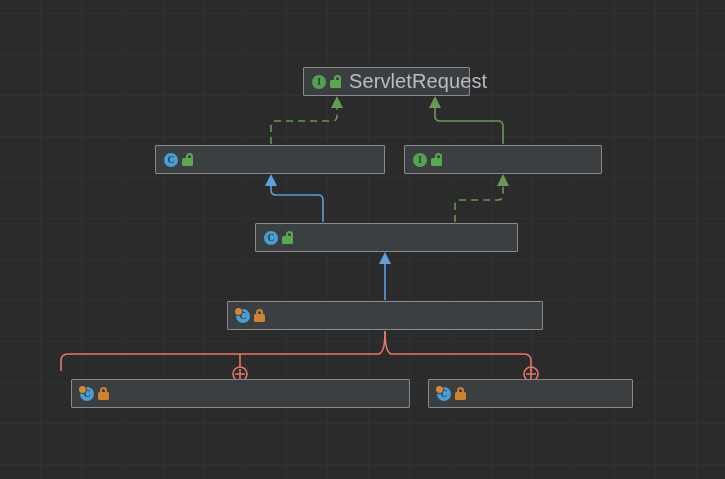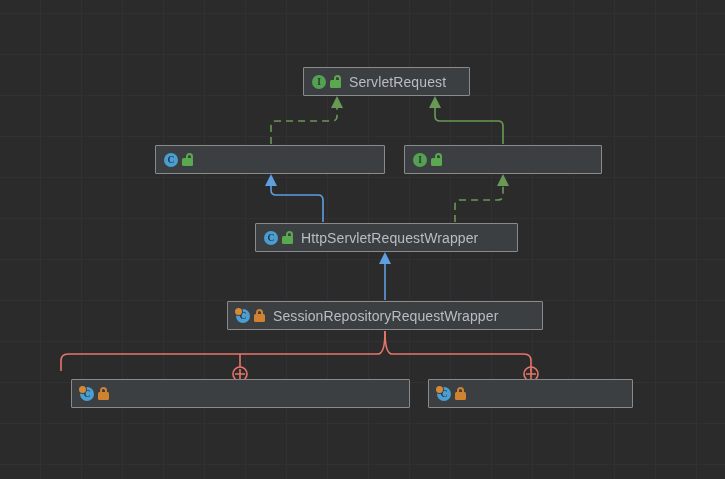--- a/index.html
+++ b/index.html
@@ -34,21 +34,21 @@
     display: flex;
     align-items: center;
     height: 29px;
     padding: 0 10px 0 7px;
     background: #3c3f41;
     border: 1px solid #8a8a8a;
     border-radius: 1px;
     white-space: nowrap;
   }
   .node-label {
-    font-size: 14px;
+    font-size: 20px;
     color: #b9bcc4;
     letter-spacing: 0.1px;
     margin-left: 8px;
   }
   .icon-group {
     display: flex;
     align-items: center;
     gap: 3px;
   }
   .type-icon {
@@ -199,34 +199,32 @@
   <div class="node" style="left:255px; top:223px; width:263px;">
     <span class="icon-group">
       <span class="type-icon cls">
         <span class="disc">C</span>
       </span>
       <span class="lock-icon open">
         <span class="shackle"></span>
           <span class="body"></span>
       </span>
     </span>
-    <span class="node-label">HttpServletRequestWrapper</span>
   </div>
 
   <div class="node" style="left:227px; top:301px; width:316px;">
     <span class="icon-group">
       <span class="type-icon cls inner">
         <span class="disc">C</span>
       </span>
       <span class="lock-icon closed">
         <span class="shackle"></span>
           <span class="body"></span>
       </span>
     </span>
-    <span class="node-label">SessionRepositoryRequestWrapper</span>
   </div>
 
   <div class="node" style="left:71px; top:379px; width:339px;">
     <span class="icon-group">
       <span class="type-icon cls inner">
         <span class="disc">C</span>
       </span>
       <span class="lock-icon closed">
         <span class="shackle"></span>
           <span class="body"></span>

